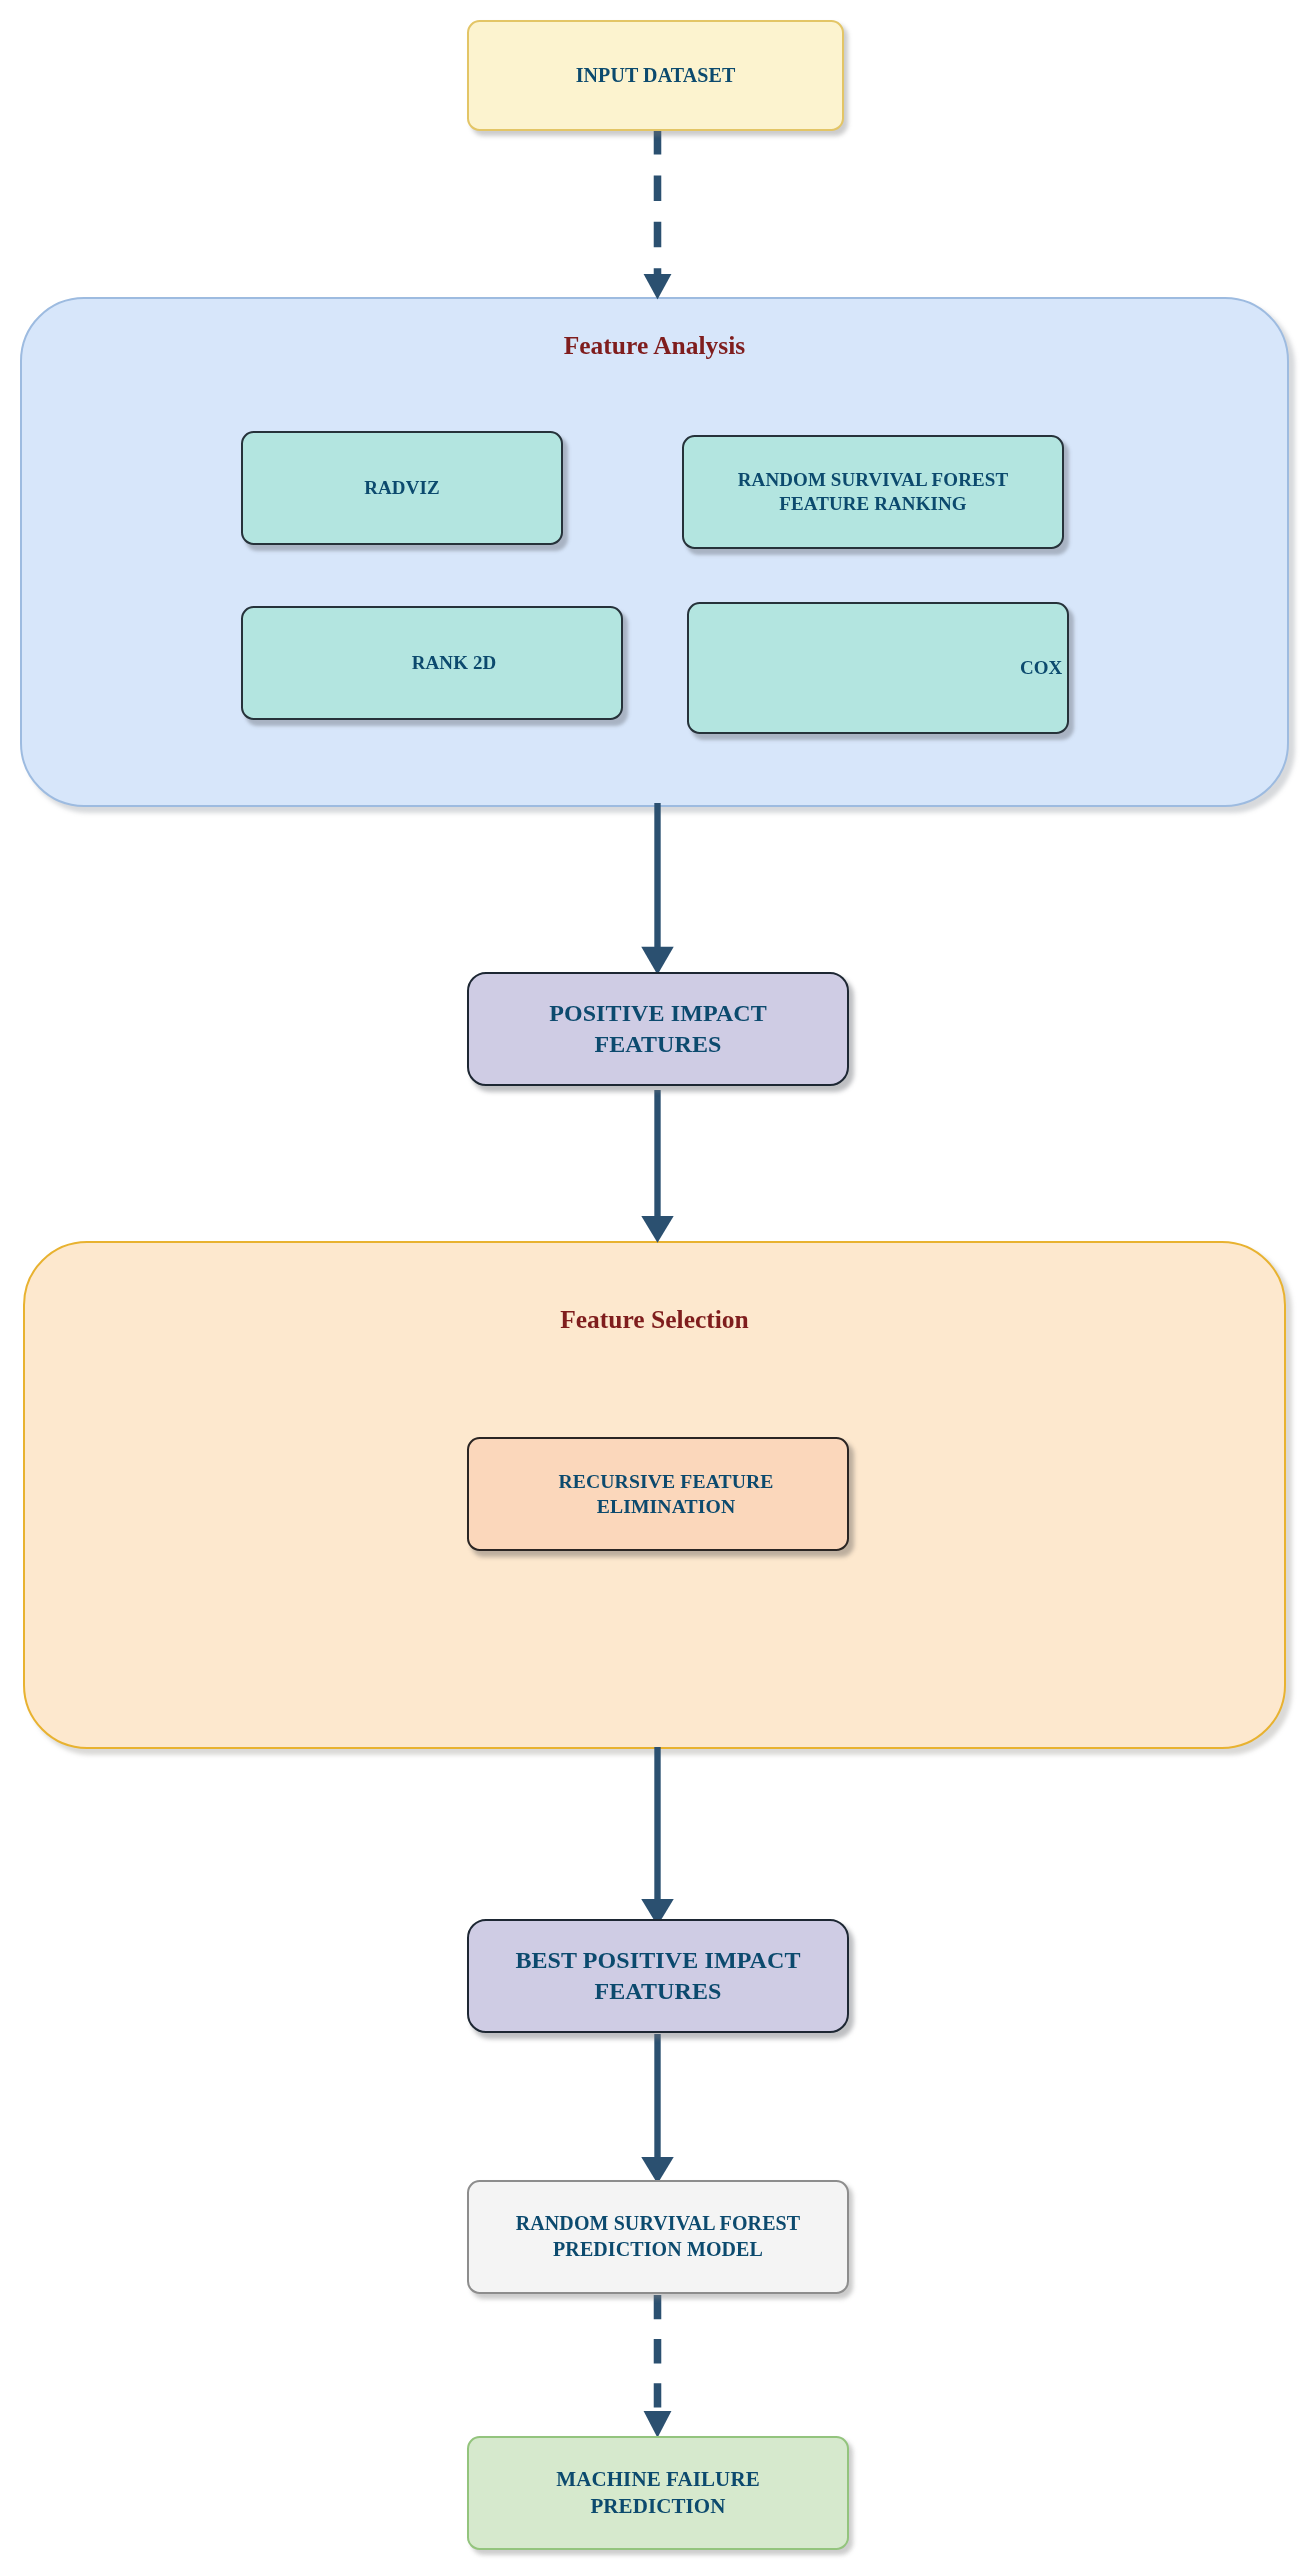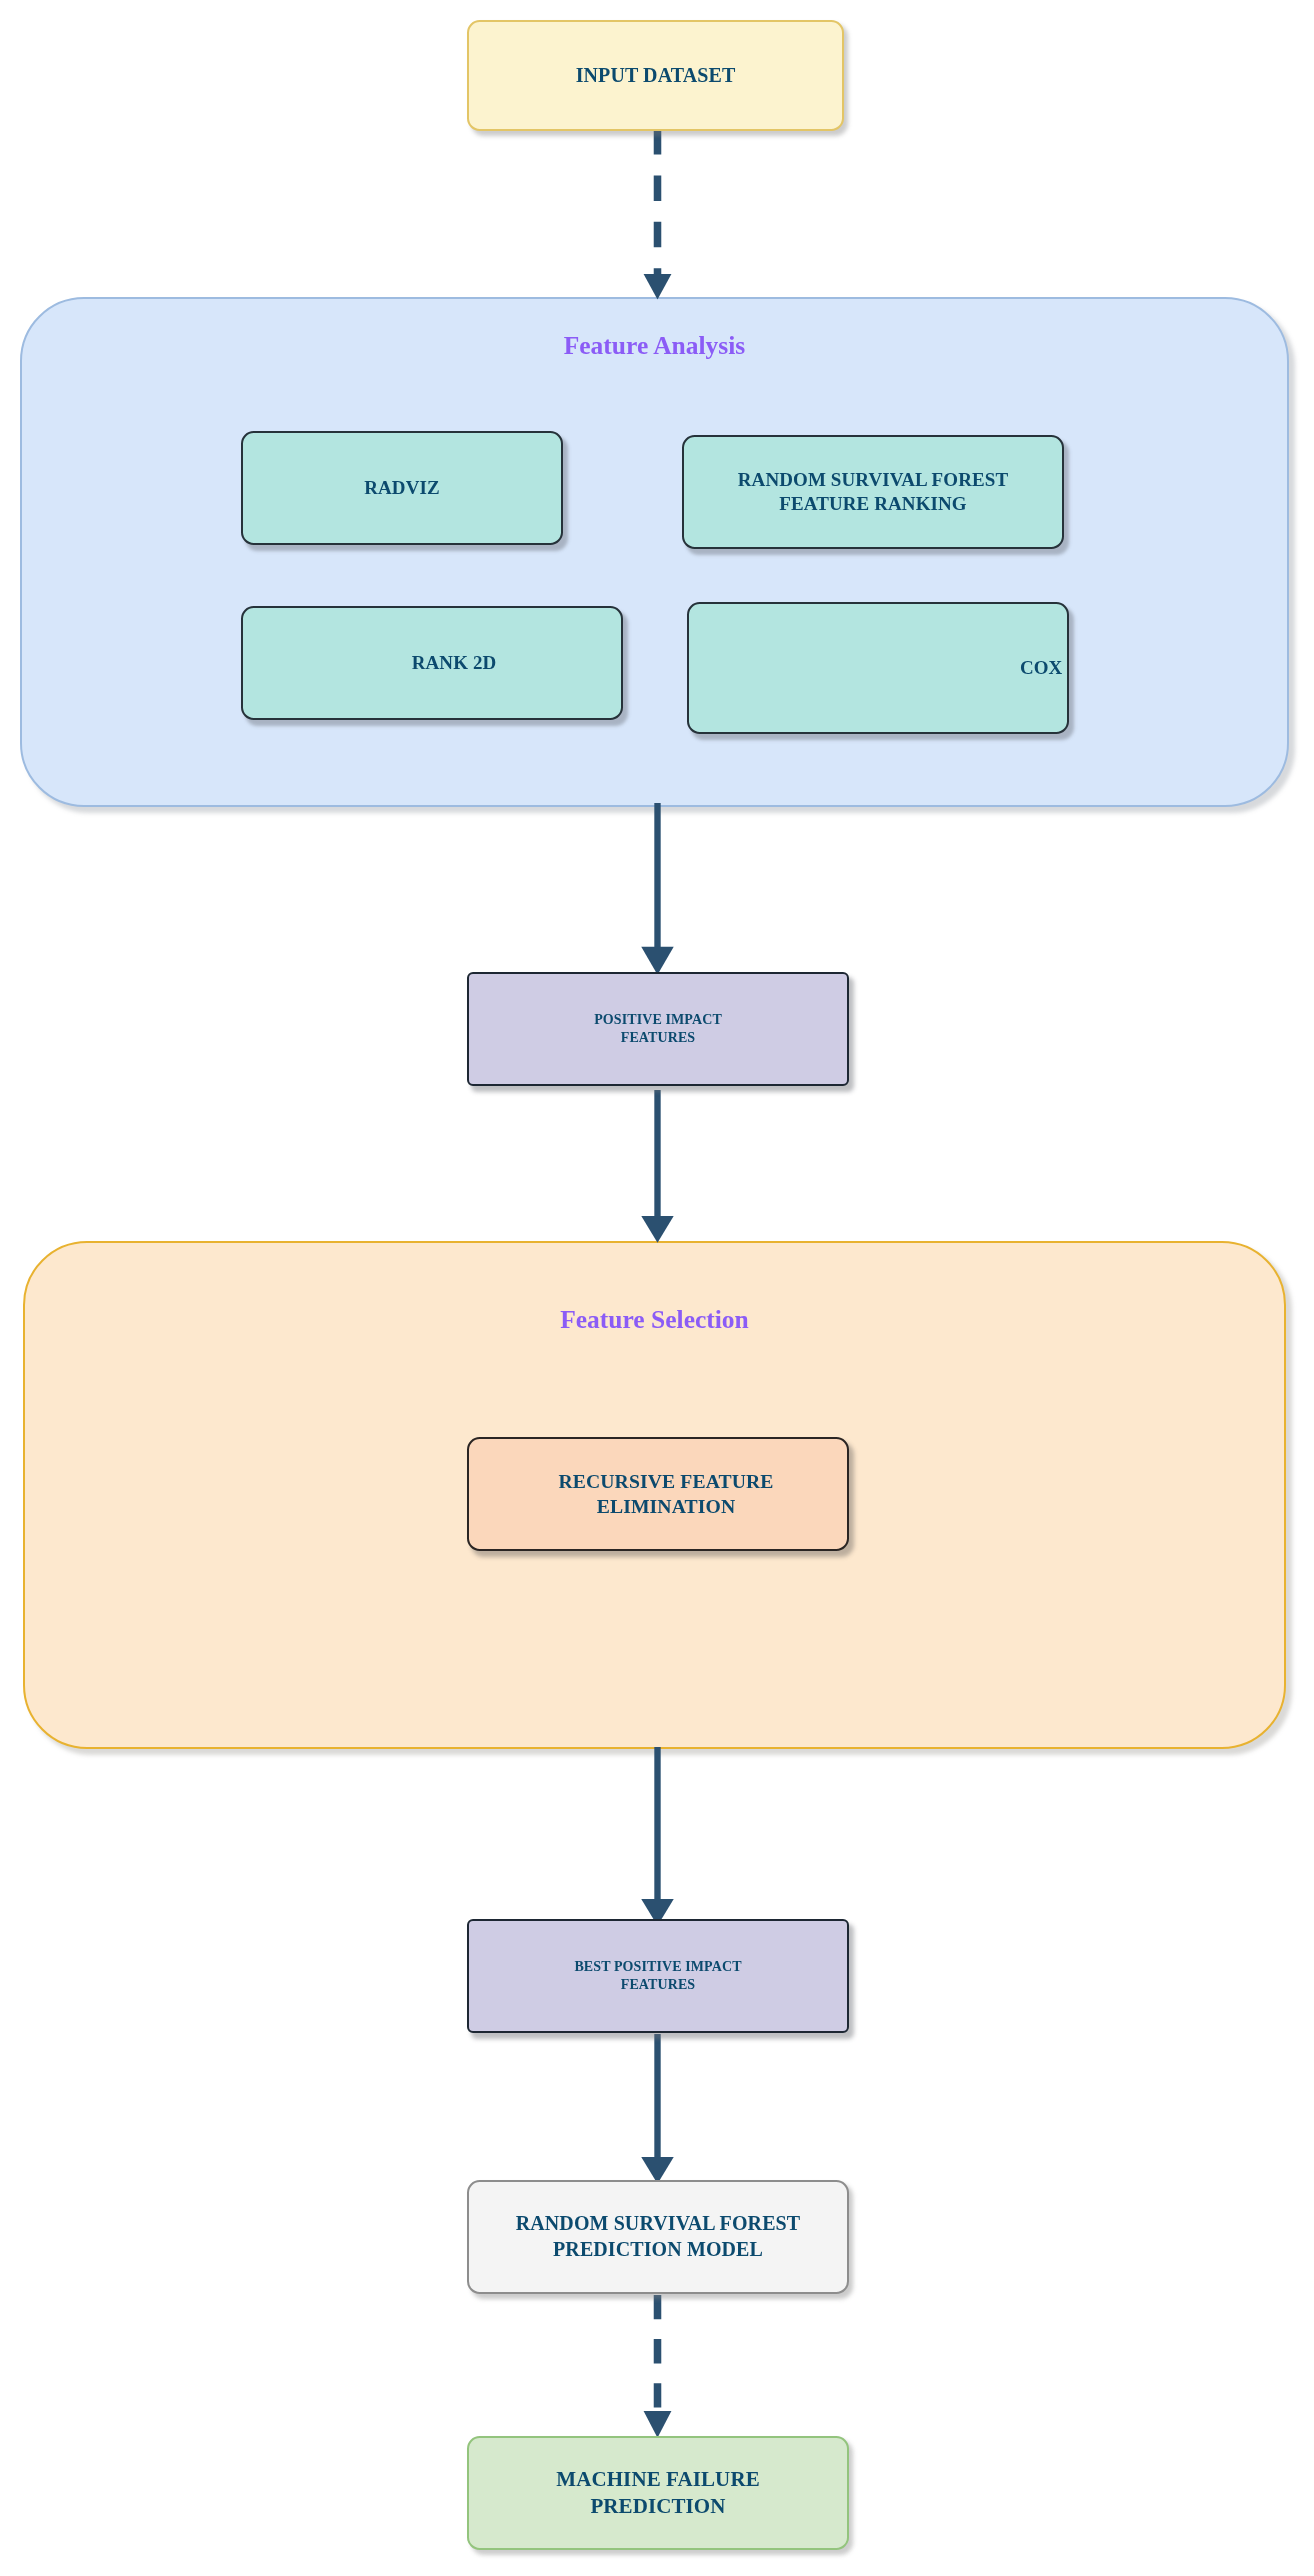--- a/index.html
+++ b/index.html
@@ -49,21 +49,21 @@
     box-sizing: border-box;
     border-style: solid;
     z-index: 2;
   }
   .group-title {
     position: absolute;
     left: 0;
     width: 100%;
     text-align: center;
     font-weight: bold;
-    color: #8b5cf6;
+    color: #7f1d1d;
     z-index: 3;
   }
 
   
   .n-input {
     background: #fcf3cf;
     border-color: #e3c566;
     border-width: 2.3px;
     border-radius: 12.7px;
     box-shadow: 4px 4.6px 4px rgba(120,120,120,0.38);
@@ -74,23 +74,23 @@
     border-color: #26323a;
     border-width: 2.9px;
     border-radius: 12.7px;
     box-shadow: 4.6px 5.2px 3.5px rgba(105,110,118,0.42);
     font-size: 19px;
   }
   .n-lav {
     background: #cfcce4;
     border-color: #1d2733;
     border-width: 2.9px;
-    border-radius: 6px;
+    border-radius: 19px;
     box-shadow: 4.6px 5.2px 4px rgba(110,112,120,0.45);
-    font-size: 14px;
+    font-size: 24px;
   }
   .n-peach {
     background: #fbd7bb;
     border-color: #2a2523;
     border-width: 2.9px;
     border-radius: 12.7px;
     box-shadow: 4.6px 5.2px 4px rgba(110,105,100,0.45);
     font-size: 19.7px;
   }
   .n-gray {

